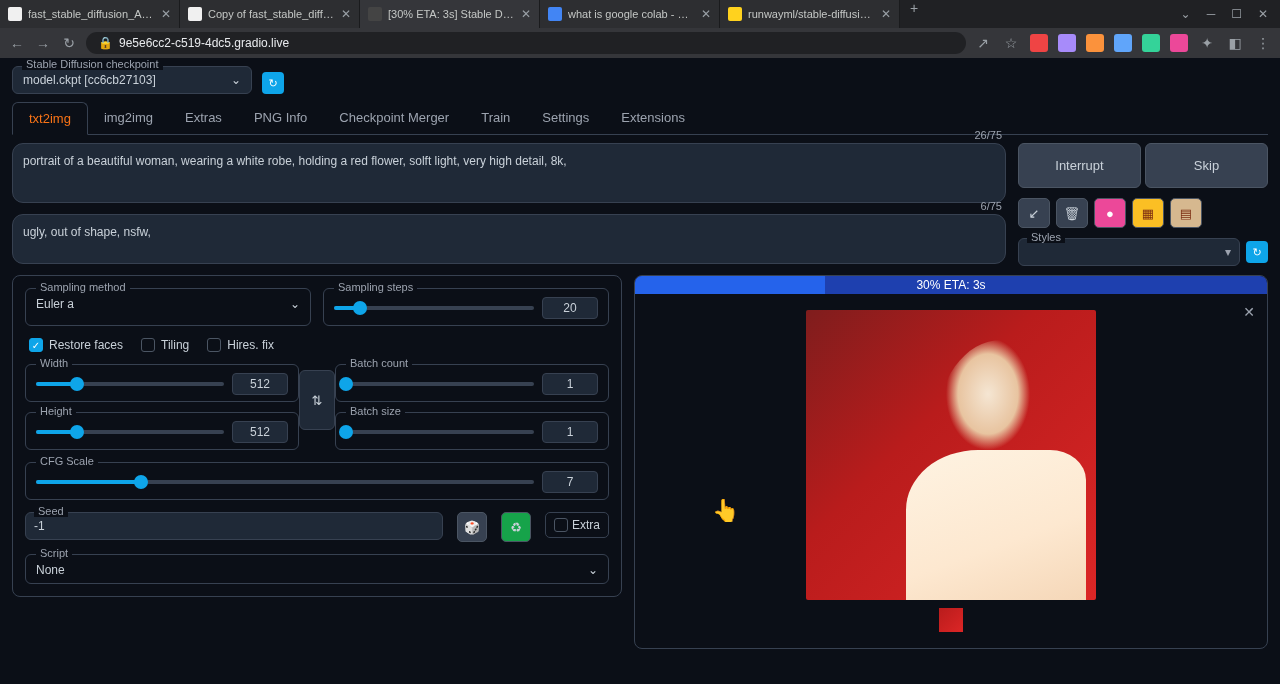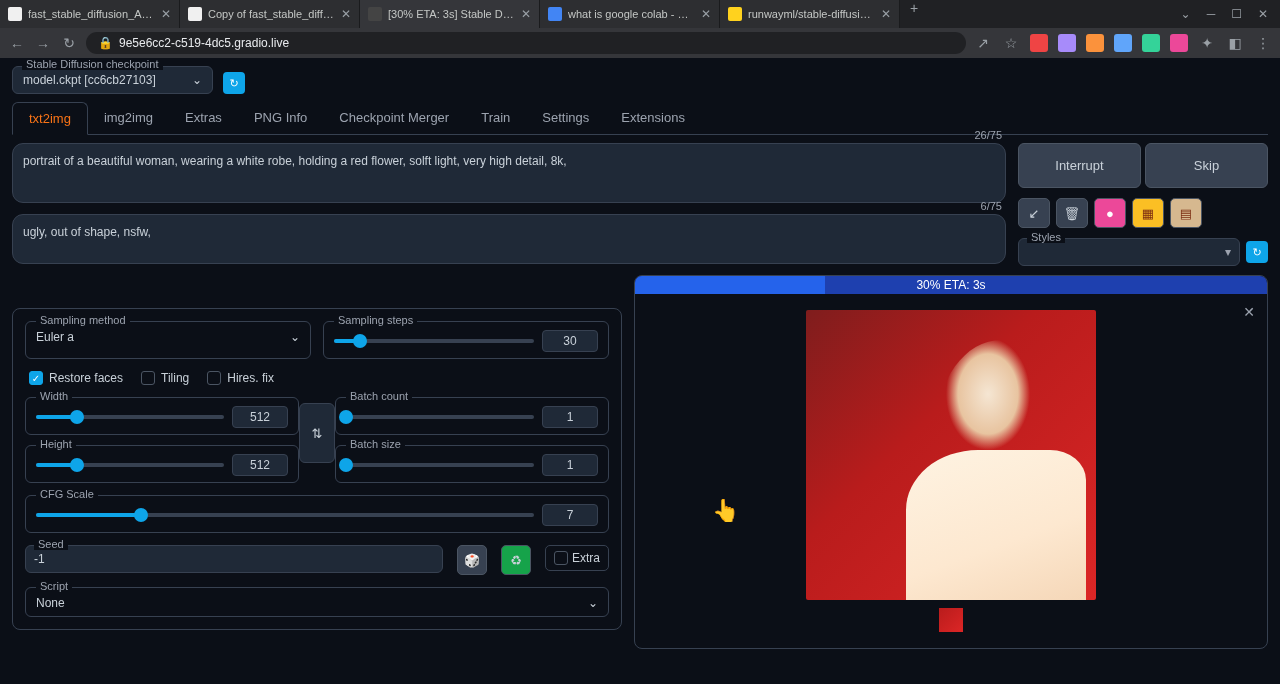--- a/index.html
+++ b/index.html
@@ -22,21 +22,21 @@
 .addr-input { flex: 1; background: #202124; border-radius: 14px; padding: 4px 12px; color: #e8eaed; font-size: 12px; display: flex; align-items: center; gap: 6px; }
 .addr-icons { display: flex; gap: 10px; align-items: center; }
 .ext-icon { width: 18px; height: 18px; border-radius: 3px; cursor: pointer; }
 
 
 .app { padding: 8px 12px; }
 
 .checkpoint-row { display: flex; align-items: flex-end; gap: 10px; margin-bottom: 8px; }
 .checkpoint-wrap { position: relative; }
 .float-label { position: absolute; top: -8px; left: 10px; background: #0b0f17; padding: 0 4px; font-size: 11px; color: #9ca3af; }
-.checkpoint-select { width: 201px; background: #1f2937; border: 1px solid #374151; border-radius: 6px; padding: 6px 10px; color: #c9d1d9; font-size: 12px; display: flex; justify-content: space-between; align-items: flex-end; cursor: pointer; }
+.checkpoint-select { width: 240px; background: #1f2937; border: 1px solid #374151; border-radius: 6px; padding: 6px 10px; color: #c9d1d9; font-size: 12px; display: flex; justify-content: space-between; align-items: flex-end; cursor: pointer; }
 .refresh-btn { width: 22px; height: 22px; background: #0ea5e9; border-radius: 4px; display: flex; align-items: center; justify-content: center; cursor: pointer; color: #fff; font-size: 11px; }
 
 .main-tabs { display: flex; border-bottom: 1px solid #374151; margin-bottom: 8px; }
 .main-tab { padding: 8px 16px; color: #9ca3af; cursor: pointer; font-size: 13px; }
 .main-tab.active { color: #f97316; border: 1px solid #374151; border-bottom: 1px solid #0b0f17; border-radius: 6px 6px 0 0; margin-bottom: -1px; background: #0b0f17; }
 
 .content { display: flex; gap: 12px; }
 .left-col { flex: 1; min-width: 0; }
 .right-col { width: 250px; }
 
@@ -50,21 +50,21 @@
 .icon-btn { width: 32px; height: 30px; background: #374151; border: 1px solid #4b5563; border-radius: 5px; display: flex; align-items: center; justify-content: center; cursor: pointer; font-size: 13px; }
 .icon-btn.pink { background: #ec4899; color: #fff; }
 .icon-btn.peach { background: #fbbf24; color: #7c2d12; }
 .icon-btn.tan { background: #d6b88f; color: #7c2d12; }
 
 .styles-row { display: flex; gap: 6px; align-items: center; }
 .styles-select { flex: 1; background: #1f2937; border: 1px solid #374151; border-radius: 6px; padding: 6px 8px; color: #9ca3af; font-size: 12px; position: relative; display:flex; justify-content:space-between; }
 .styles-label { position: absolute; top: -8px; left: 8px; background: #0b0f17; padding: 0 4px; font-size: 11px; }
 
 
-.params { border: 1px solid #374151; border-radius: 8px; padding: 12px; display: flex; flex-direction: column; gap: 12px; margin-top: 33px; }
+.params { border: 1px solid #374151; border-radius: 8px; padding: 12px; display: flex; flex-direction: column; gap: 12px; }
 .param-row { display: flex; gap: 12px; }
 .param-group { flex: 1; position: relative; border: 1px solid #374151; border-radius: 6px; padding: 8px 10px 6px; }
 .param-label { position: absolute; top: -8px; left: 10px; background: #0b0f17; padding: 0 4px; font-size: 11px; color: #9ca3af; }
 .param-select { width: 100%; background: transparent; border: none; color: #c9d1d9; font-size: 12px; display: flex; justify-content: space-between; cursor: pointer; }
 .slider-row { display: flex; align-items: center; gap: 8px; }
 .slider { flex: 1; position: relative; height: 4px; background: #374151; border-radius: 2px; }
 .slider-fill { position: absolute; height: 100%; background: #0ea5e9; border-radius: 2px; }
 .slider-thumb { position: absolute; width: 14px; height: 14px; background: #0ea5e9; border-radius: 50%; top: -5px; transform: translateX(-50%); cursor: pointer; }
 .num-box { width: 56px; background: #1f2937; border: 1px solid #374151; border-radius: 4px; padding: 3px 6px; text-align: center; color: #c9d1d9; font-size: 12px; }
 
@@ -249,21 +249,21 @@
               <span>⌄</span>
             </div>
           </div>
           <div class="param-group" style="flex:1">
             <span class="param-label">Sampling steps</span>
             <div class="slider-row">
               <div class="slider">
                   <div class="slider-fill" style="width:13%"></div>
                   <div class="slider-thumb" style="left:13%"></div>
                 </div>
-              <div class="num-box">30</div>
+              <div class="num-box">20</div>
             </div>
           </div>
         </div>
 
         <div class="checks">
           <label class="check">
               <span class="checkbox checked">✓</span>
               <span>Restore faces</span>
             </label>
           <label class="check">

